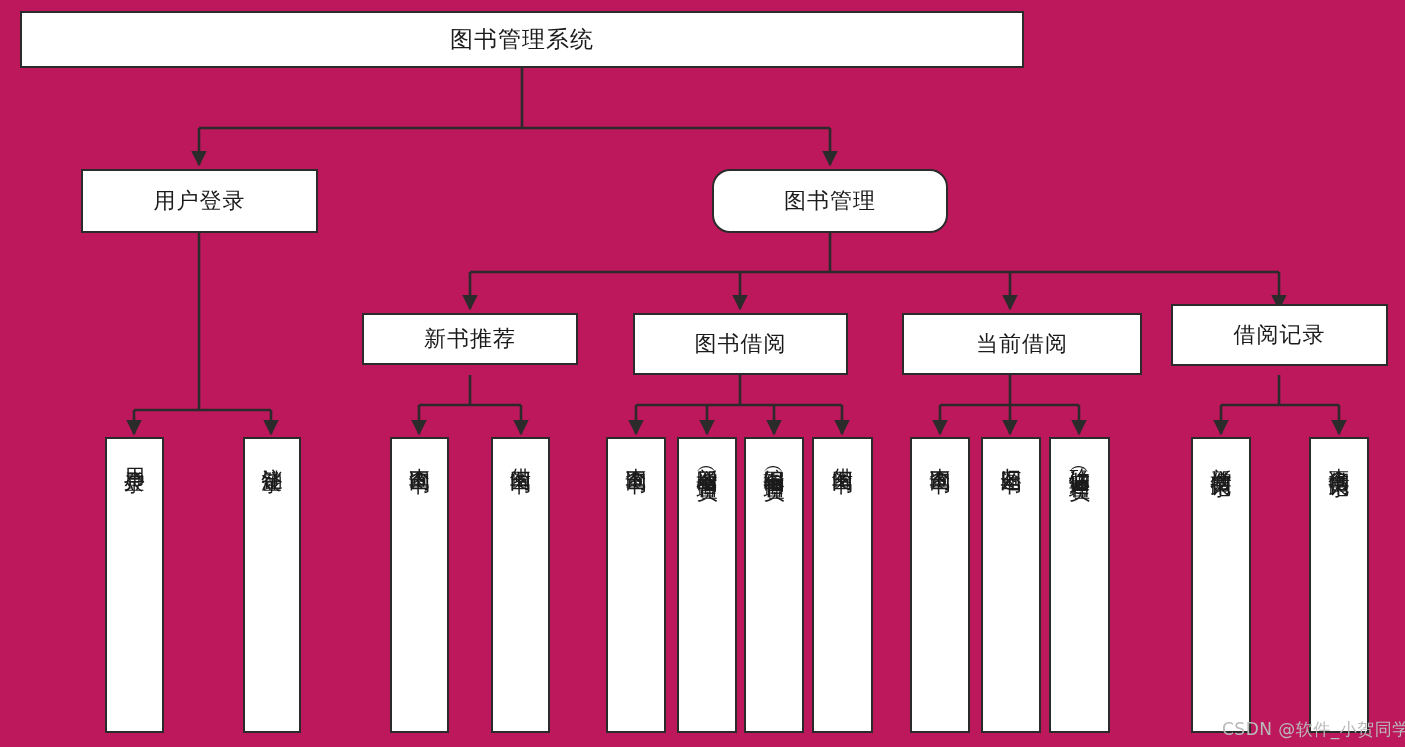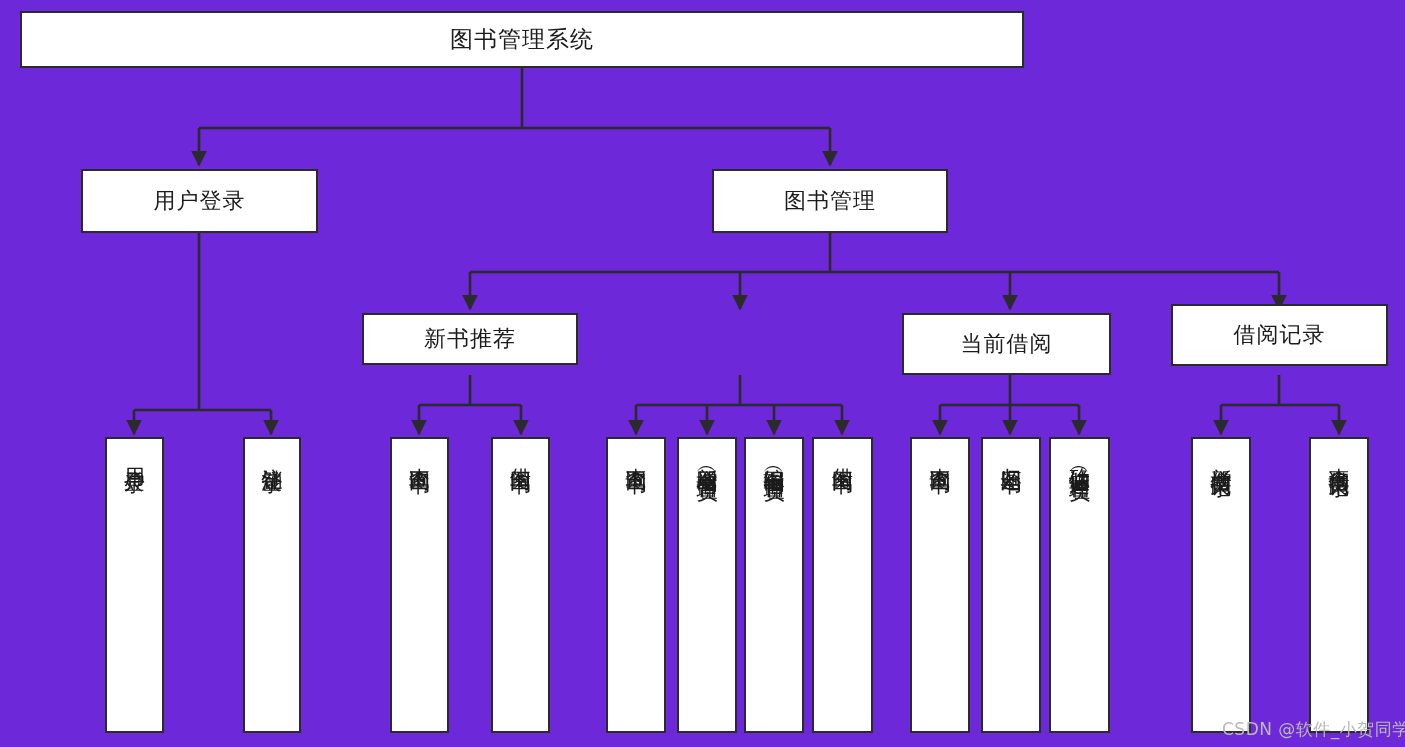--- a/index.html
+++ b/index.html
@@ -7,21 +7,21 @@
     padding: 0;
     background: #ffffff;
   }
   body {
     font-family: "DejaVu Sans", "Liberation Sans", sans-serif;
   }
   #canvas {
     position: relative;
     width: 1405px;
     height: 747px;
-    background: #6d28d9;
+    background: #be185d;
     overflow: hidden;
   }
   svg.connectors {
     position: absolute;
     left: 0;
     top: 0;
     width: 1405px;
     height: 747px;
     pointer-events: none;
   }
@@ -116,28 +116,31 @@
     </g>
   </svg>
 
   <div class="node horiz root" style="left:20px; top:11px; width:1004px; height:57px;">
     <span>图书管理系统</span>
   </div>
 
   <div class="node horiz" style="left:81px; top:169px; width:237px; height:64px;">
     <span>用户登录</span>
   </div>
-  <div class="node horiz" style="left:712px; top:169px; width:236px; height:64px;">
+  <div class="node horiz" style="left:712px; top:169px; width:236px; height:64px;border-radius:18px;">
     <span>图书管理</span>
   </div>
 
   <div class="node horiz" style="left:362px; top:313px; width:216px; height:52px;">
     <span>新书推荐</span>
   </div>
-  <div class="node horiz" style="left:902px; top:313px; width:209px; height:62px;">
+  <div class="node horiz" style="left:633px; top:313px; width:215px; height:62px;">
+    <span>图书借阅</span>
+  </div>
+  <div class="node horiz" style="left:902px; top:313px; width:240px; height:62px;">
     <span>当前借阅</span>
   </div>
   <div class="node horiz" style="left:1171px; top:304px; width:217px; height:62px;">
     <span>借阅记录</span>
   </div>
 
   <div class="node vert" style="left:105px; top:437px; width:59px; height:296px;">
     <span>用户登录</span>
   </div>
   <div class="node vert" style="left:243px; top:437px; width:58px; height:296px;">

